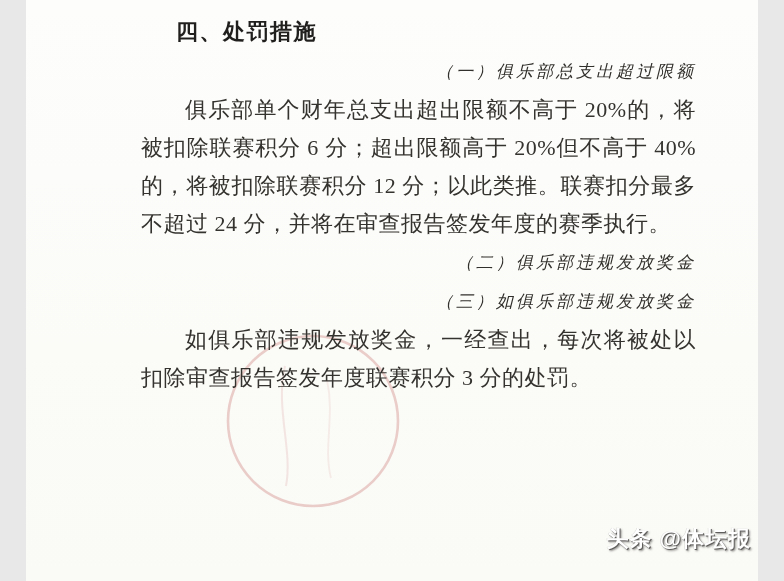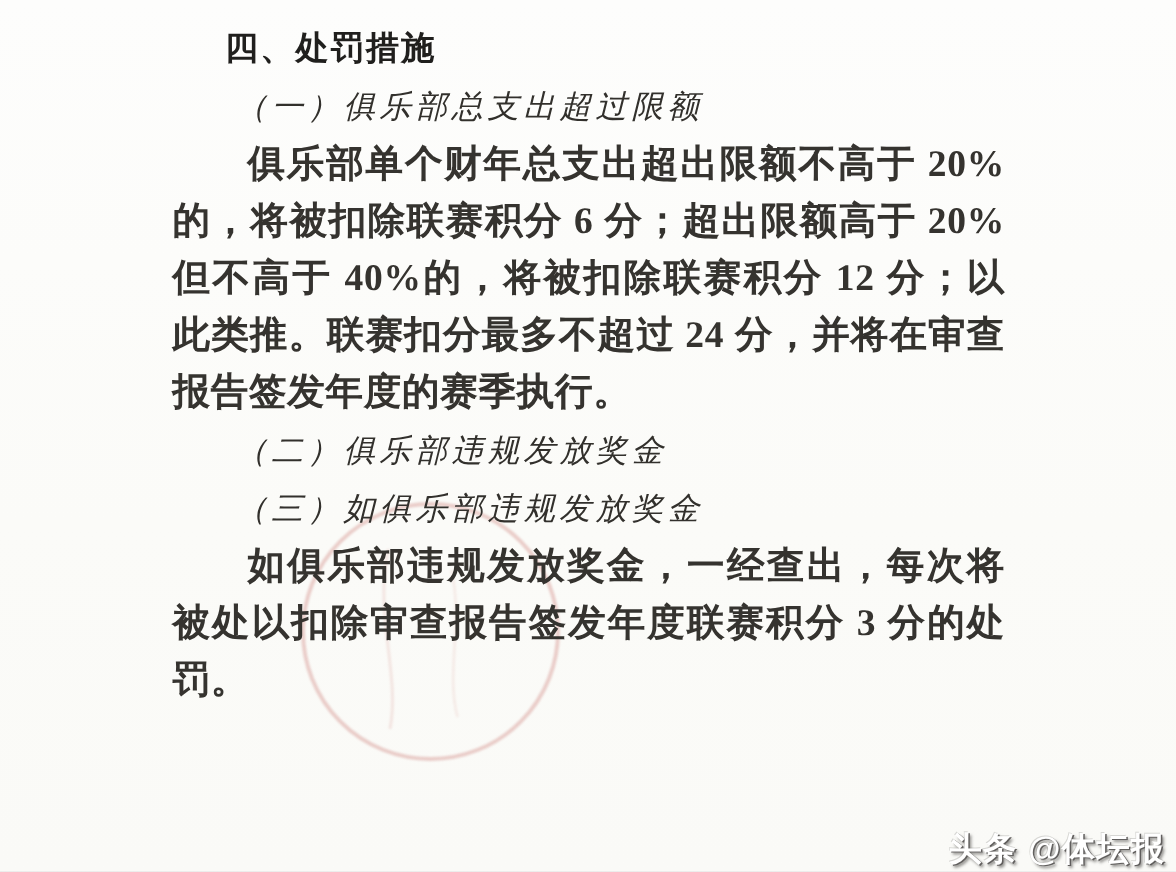--- a/index.html
+++ b/index.html
@@ -2,26 +2,27 @@
 <html lang="zh"><head>
 <meta charset="utf-8">
 <style>
   html, body {
     margin: 0;
     padding: 0;
     background: #e8e8e8;
   }
   .page {
     position: relative;
-    width: 784px;
+    width: 696px;
     height: 581px;
     margin: 0 auto;
     background: linear-gradient(180deg, #fdfdfc 0%, #fbfbf8 60%, #fafaf7 100%);
     overflow: hidden;
     font-family: "Liberation Serif", "DejaVu Serif", serif;
+    padding-left: 36px;
   }
   .content {
     position: absolute;
     left: 115px;
     top: 12px;
     width: 555px;
     color: #34322e;
   }
   h1, h2, p { margin: 0; }
   .doc-title {
@@ -29,49 +30,49 @@
     font-weight: 700;
     font-size: 22px;
     line-height: 40px;
     padding-left: 35px;
     letter-spacing: 1.5px;
     color: #201f1d;
   }
   .sec-heading {
     font-weight: 400;
     font-style: italic;
-    font-size: 21px;
+    font-size: 17px;
     line-height: 39px;
     padding-left: 42px;
     letter-spacing: 3px;
     color: #32302c;
+    text-align: right;
   }
   .para {
-    font-size: 25px;
+    font-size: 22px;
     line-height: 38px;
     text-indent: 2em;
     text-align: justify;
     text-justify: inter-character;
     letter-spacing: 0.5px;
     color: #35332f;
-    font-weight: bold;
   }
   .seal {
     position: absolute;
     left: 197px;
     top: 330px;
     width: 180px;
     height: 182px;
     pointer-events: none;
     filter: blur(0.6px);
   }
   .watermark {
     position: absolute;
     right: 7px;
-    bottom: 0;
+    bottom: 27px;
     font-family: "Liberation Sans", "DejaVu Sans", sans-serif;
     font-weight: 700;
     font-size: 22px;
     letter-spacing: 1px;
     color: #ffffff;
     text-shadow:
       1px 1px 0 rgba(92, 90, 88, 0.95),
       2px 2px 2px rgba(92, 90, 88, 0.65),
       -0.5px -0.5px 0 rgba(150, 148, 146, 0.35);
   }

